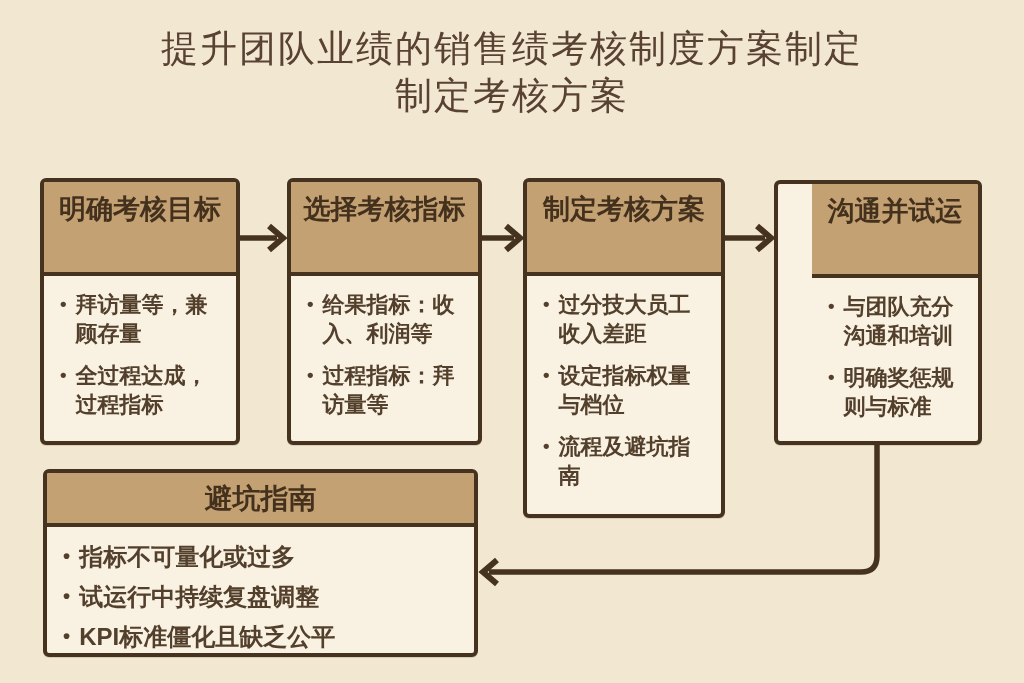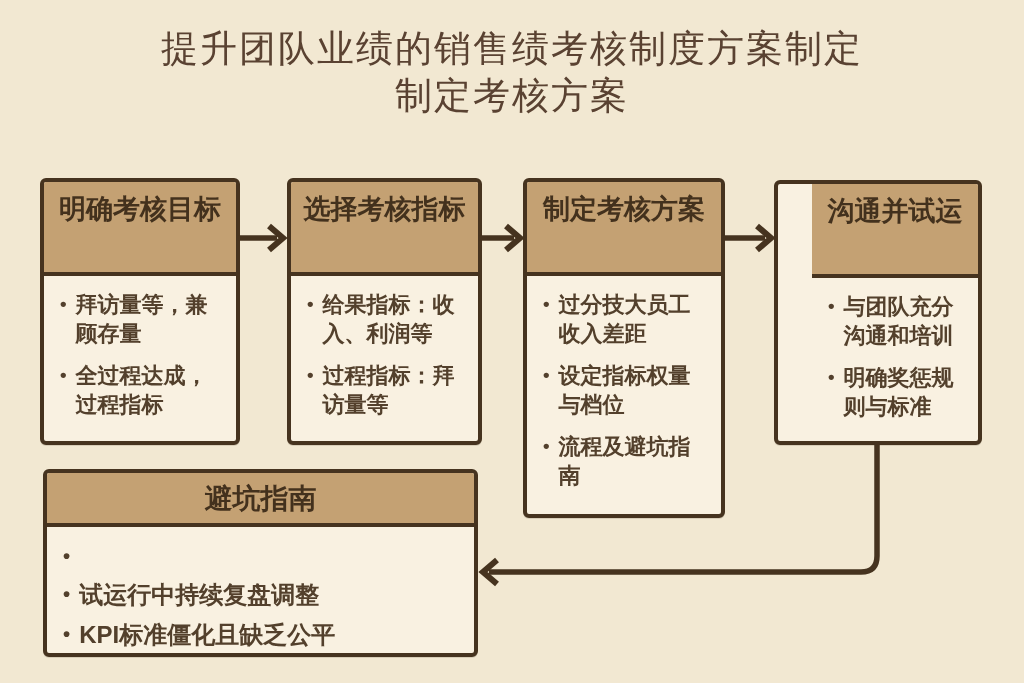--- a/index.html
+++ b/index.html
@@ -158,20 +158,21 @@
         <span>明确奖惩规则与标准</span>
       </div>
     </div>
   </div>
 
   <div class="pitfall-box" style="left:43px; top:469px; width:435px; height:188px;">
     <div class="box-header">避坑指南</div>
     <div class="box-body">
       <div class="bullet">
         <span class="dot">•</span>
+        <span>指标不可量化或过多</span>
       </div>
       <div class="bullet">
         <span class="dot">•</span>
         <span>试运行中持续复盘调整</span>
       </div>
       <div class="bullet">
         <span class="dot">•</span>
         <span>KPI标准僵化且缺乏公平</span>
       </div>
     </div>

